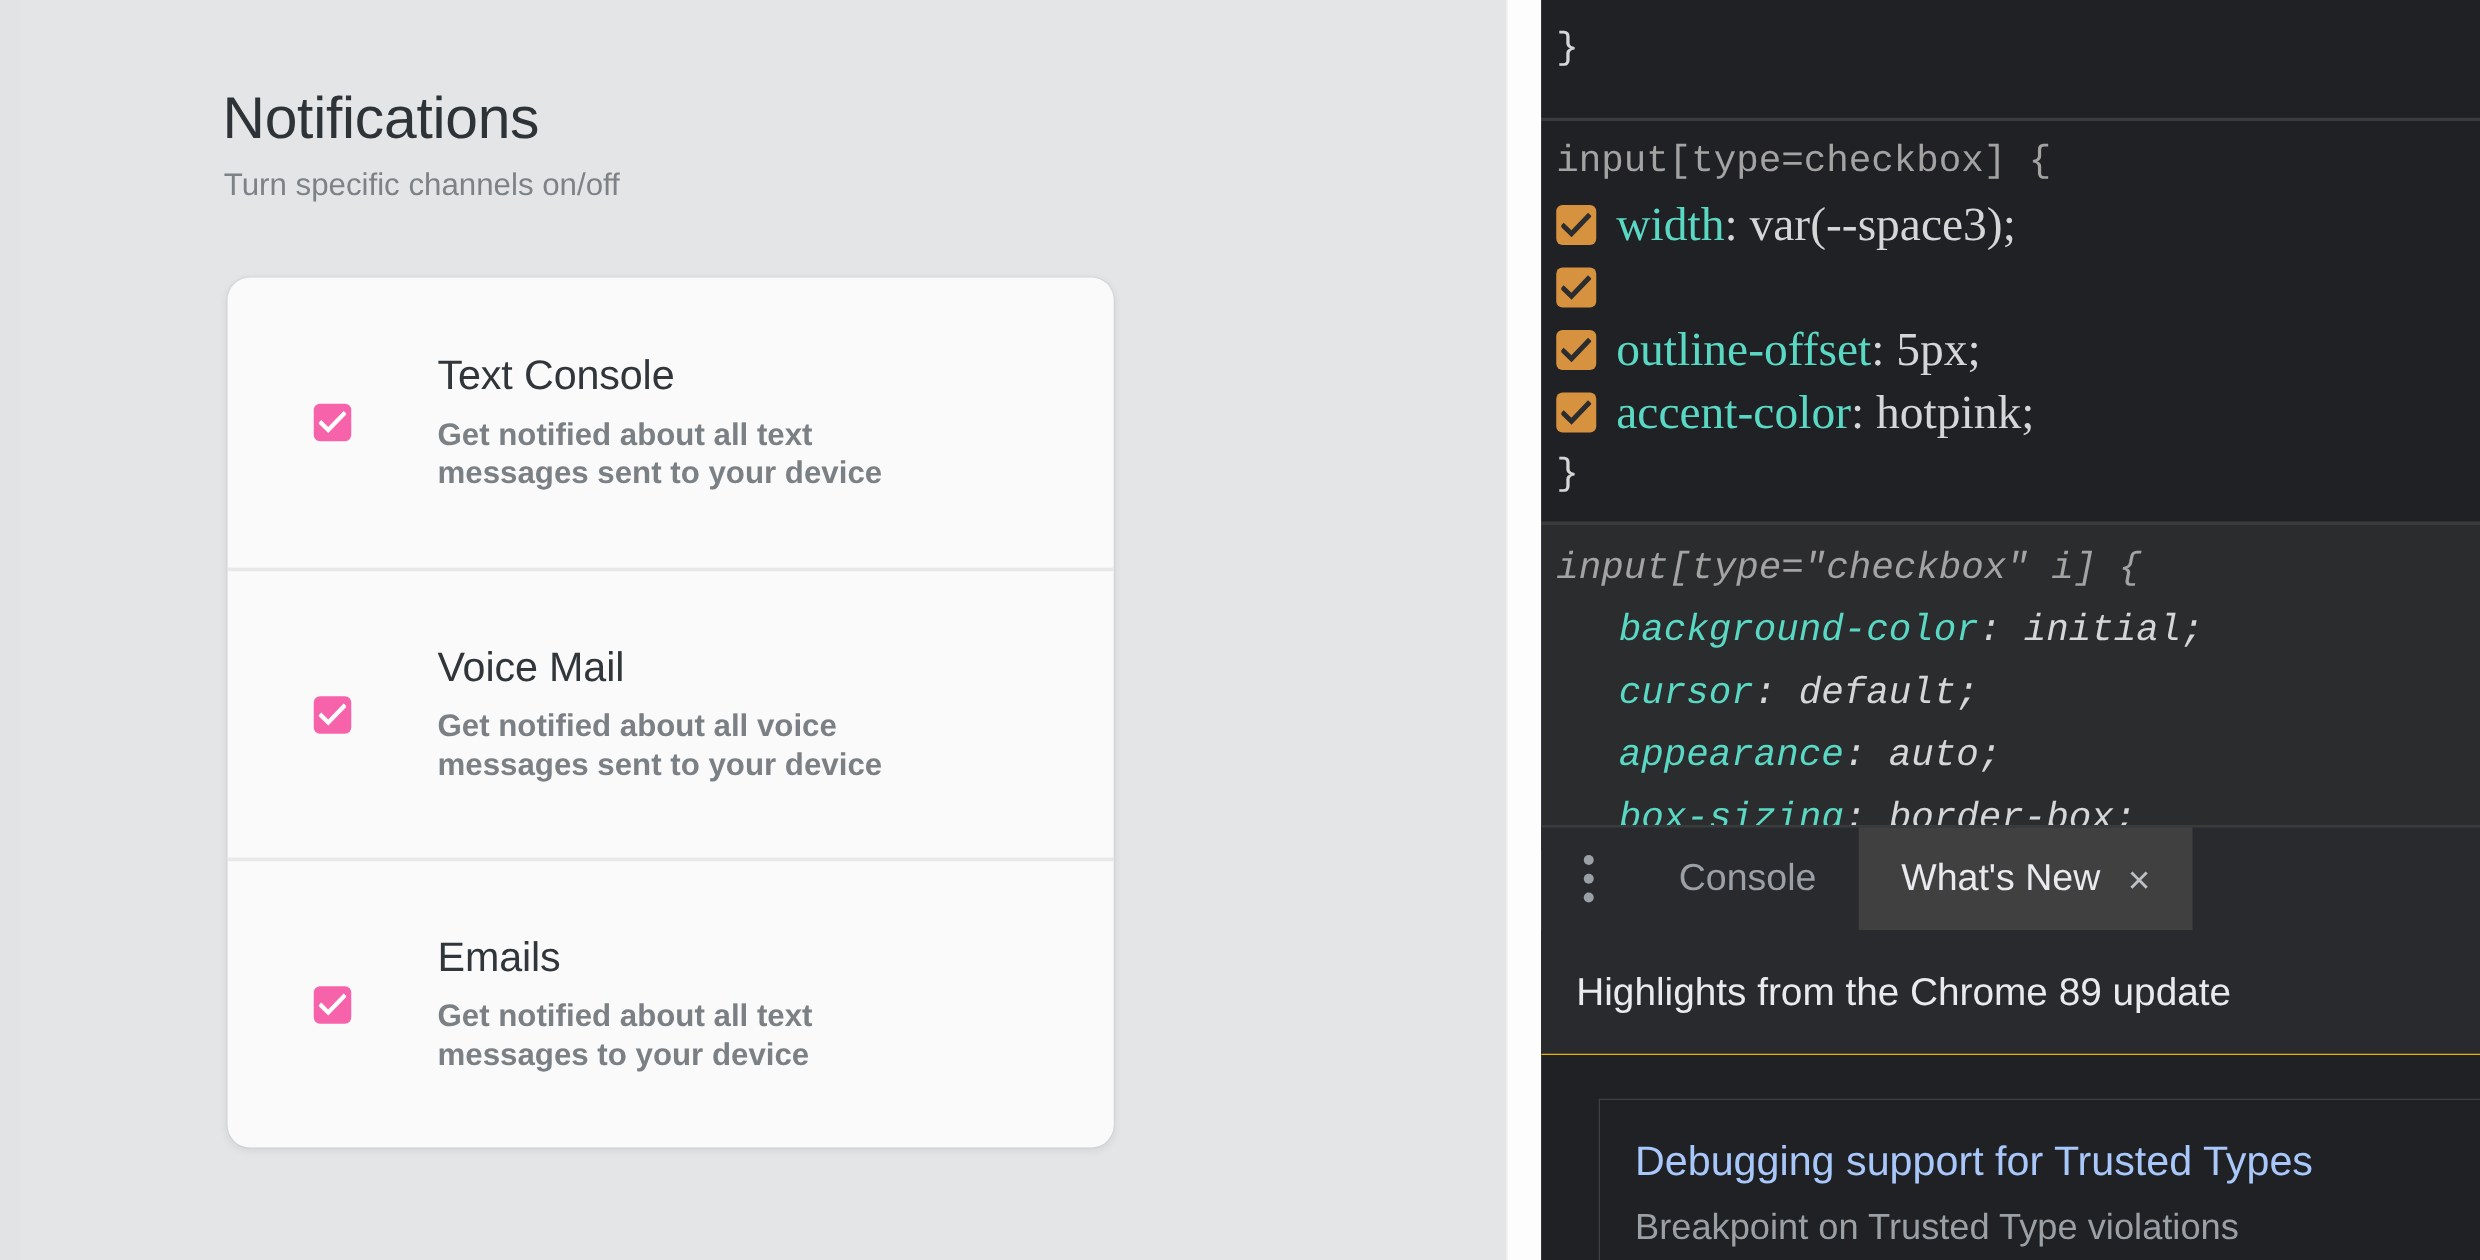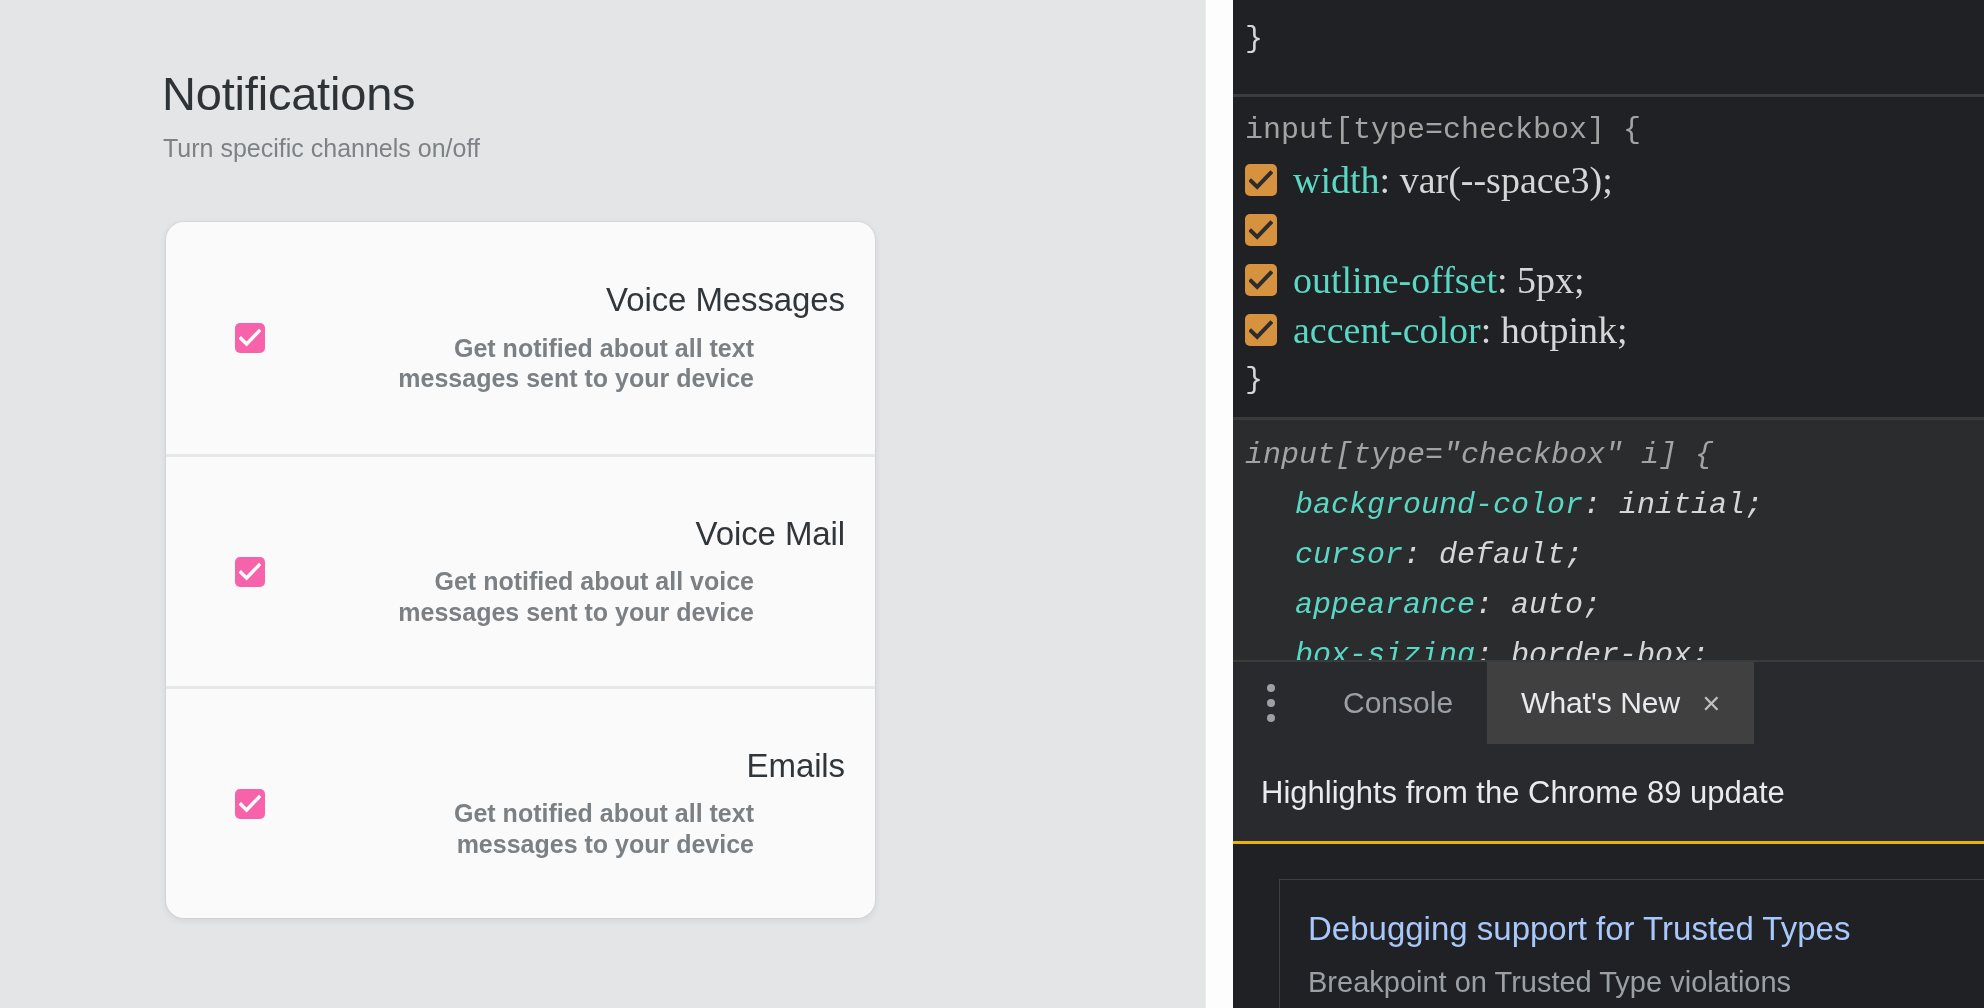--- a/index.html
+++ b/index.html
@@ -6,25 +6,24 @@
   html, body {
     width:1984px; height:1008px;
     overflow:hidden;
     font-family:"Liberation Sans", sans-serif;
     background:#e2e3e5;
   }
   #root { position:relative; width:1984px; height:1008px; }
 
   
   #page {
-    position:absolute; left:0; top:0;
+    position:absolute; left:16px; top:0;
     width:1205px; height:1008px;
     background:#e4e5e7;
     overflow:hidden;
-    text-align:right;
   }
   #page-inner { position:absolute; left:0; top:0; width:1205px; height:1008px; }
 
   .sec-title {
     position:absolute; left:162px; top:66px;
     font-size:47px; font-weight:400; color:#2e3338;
     letter-spacing:-0.2px;
   }
   .sec-sub {
     position:absolute; left:163px; top:134px;
@@ -146,21 +145,21 @@
   #wn {
     position:absolute; left:0; top:744px;
     width:751px; height:264px;
     background:#202124;
     font-family:"Liberation Sans", sans-serif;
   }
   #wn-head {
     height:100px; background:#292a2d;
     display:flex; align-items:center;
     padding-left:28px;
-    border-bottom:3px solid #eab308;
+    border-bottom:1px solid #eab308;
   }
   #wn-head span { font-size:31px; color:#e8eaed; white-space:nowrap; }
   #wn-card {
     position:absolute; left:46px; top:135px;
     width:760px;
     border:1px solid #3c4043;
     border-right:none;
     padding:30px 0 0 28px;
     box-sizing:border-box;
     background:#202124;
@@ -190,21 +189,21 @@
 
         <div class="row">
           <div class="cb-cell">
             <span class="cb">
               <svg width="22" height="20" viewBox="0 0 22 20">
                 <path d="M2 10.5 L7.6 16 L20 3.2" stroke="#ffffff" stroke-width="3.4" fill="none" stroke-linecap="square" stroke-linejoin="miter"></path>
               </svg>
             </span>
           </div>
           <div class="row-text">
-            <div class="row-title">Voice Messages</div>
+            <div class="row-title">Text Console</div>
             <div class="row-desc">Get notified about all text messages sent to your device</div>
           </div>
         </div>
 
         <div class="row">
           <div class="cb-cell">
             <span class="cb">
               <svg width="22" height="20" viewBox="0 0 22 20">
                 <path d="M2 10.5 L7.6 16 L20 3.2" stroke="#ffffff" stroke-width="3.4" fill="none" stroke-linecap="square" stroke-linejoin="miter"></path>
               </svg>

